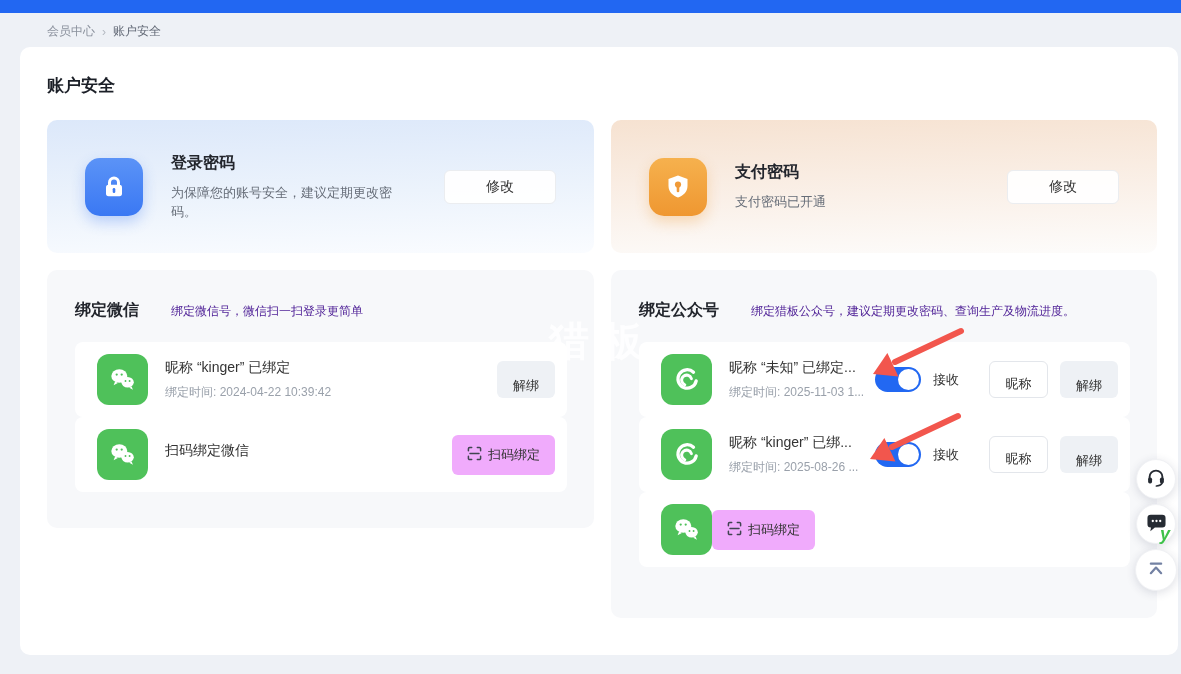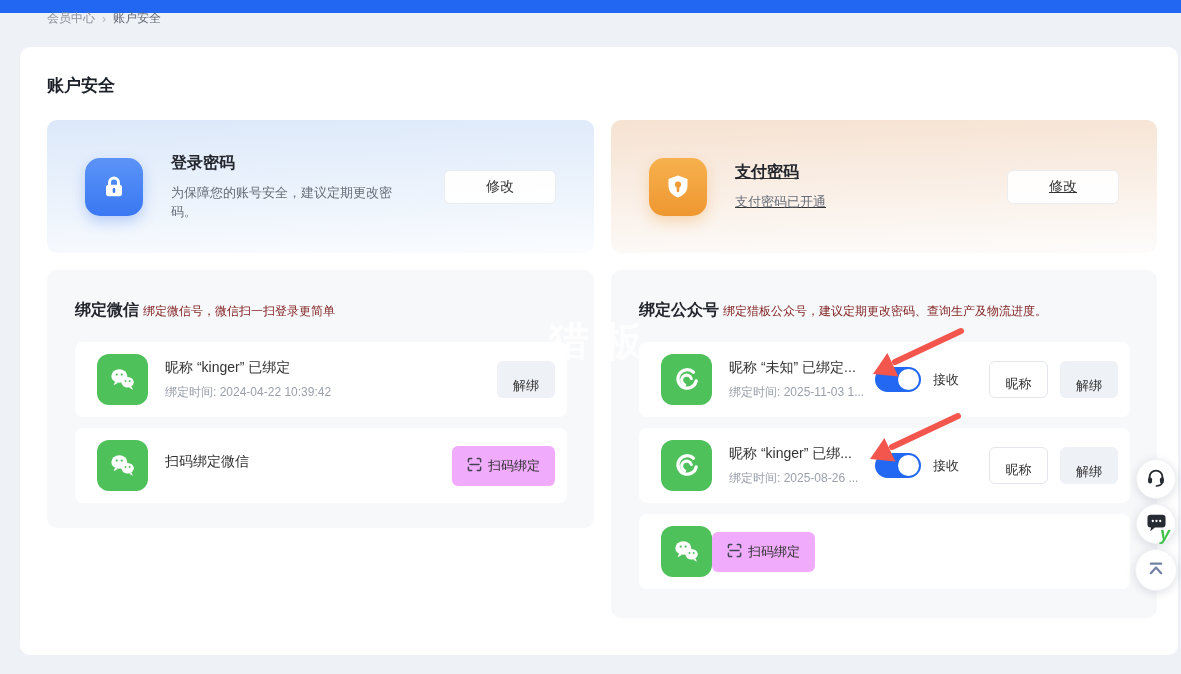--- a/index.html
+++ b/index.html
@@ -4,47 +4,47 @@
 <style>
   * { margin:0; padding:0; box-sizing:border-box; }
   html,body { width:1181px; height:674px; overflow:hidden; }
   body {
     font-family:"Liberation Sans", sans-serif;
     background:#eef1f6;
     position:relative;
     color:#333;
   }
   .topbar { position:absolute; left:0; top:0; width:1181px; height:13px; background:#2267f2; }
-  .breadcrumb { position:absolute; left:47px; top:10px; font-size:12px; color:#8a909c; display:flex; gap:7px; align-items:center; }
+  .breadcrumb { position:absolute; left:47px; top:23px; font-size:12px; color:#8a909c; display:flex; gap:7px; align-items:center; }
   .breadcrumb .sep { color:#b4b9c2; }
   .breadcrumb .current { color:#5f6673; }
 
   .panel { position:absolute; left:20px; top:47px; width:1158px; height:608px; background:#ffffff; border-radius:10px; }
   .page-title { position:absolute; left:27px; top:27px; font-size:17px; font-weight:700; color:#1b1f27; }
 
   
   .pwd-card { position:absolute; height:133px; border-radius:10px; display:flex; align-items:center; padding:0 38px; }
   .pwd-card.login { left:27px; top:73px; width:547px; background:linear-gradient(178deg,#dce8fa 0%,#ecf3fc 55%,#fafcff 100%); }
-  .pwd-card.pay   { left:591px; top:73px; width:546px; background:linear-gradient(178deg,#f6e2d1 0%,#faf0e8 55%,#fdfcfb 100%);text-decoration:underline; }
+  .pwd-card.pay   { left:591px; top:73px; width:546px; background:linear-gradient(178deg,#f6e2d1 0%,#faf0e8 55%,#fdfcfb 100%); }
   .pwd-icon { width:58px; height:58px; border-radius:15px; flex:0 0 auto; display:flex; align-items:center; justify-content:center; }
   .pwd-icon.blue   { background:linear-gradient(180deg,#5b93f7,#3a78f3); box-shadow:0 6px 14px rgba(58,120,243,.3); }
   .pwd-icon.orange { background:linear-gradient(180deg,#f6b14e,#ef9731); box-shadow:0 6px 14px rgba(239,151,49,.3); }
   .pwd-text { margin-left:28px; flex:1; }
   .pwd-title { font-size:16px; font-weight:700; color:#23262d; margin-bottom:9px; }
   .pwd-desc  { font-size:13px; line-height:19px; color:#666d78; max-width:238px; }
   .btn-modify { width:112px; height:34px; background:rgba(255,255,255,.92); border:1px solid #ebedf0; border-radius:6px; font-size:14px; color:#333; cursor:pointer; font-family:inherit; flex:0 0 auto; }
 
   
   .section { position:absolute; background:#f7f8fa; border-radius:10px; }
   .section.wechat   { left:27px;  top:223px; width:547px; height:258px; }
   .section.official { left:591px; top:223px; width:546px; height:348px; }
   .sec-header { padding:30px 28px 0 28px; display:flex; align-items:baseline;text-align:center; }
   .sec-title { font-size:16px; font-weight:700; color:#23262d; }
-  .sec-sub { font-size:12px; color:#7f1d1d; margin-left:4px; }
-  .rows { margin-top:21px; padding:0 27px 0 28px; display:flex; flex-direction:column; gap:11px; }
+  .sec-sub { font-size:12px; color:#4c1d95; margin-left:32px; }
+  .rows { margin-top:21px; padding:0 27px 0 28px; display:flex; flex-direction:column; }
   .row { background:#fff; border-radius:8px; height:75px; display:flex; align-items:center; padding:0 12px 0 22px; }
   .row-icon { width:51px; height:51px; border-radius:12px; background:#4fc15a; flex:0 0 auto; display:flex; align-items:center; justify-content:center; }
   .row-text { margin-left:17px; flex:1; min-width:0; }
   .row-title { font-size:14px; color:#333; margin-bottom:7px; white-space:nowrap; }
   .row-time  { font-size:12px; color:#9aa1ab; white-space:nowrap; }
   .btn-gray { height:37px; min-width:58px; padding:16px 14px; background:#eef1f5; border:none; border-radius:6px; font-size:13px; color:#333; cursor:pointer; font-family:inherit; }
   .btn-outline { height:37px; min-width:59px; padding:13px 14px; background:#fff; border:1px solid #e3e6eb; border-radius:6px; font-size:13px; color:#333; cursor:pointer; font-family:inherit; }
   .btn-scan { height:40px; padding:0 15px; background:#f0abfc; border:none; border-radius:6px; font-size:13px; color:#333; cursor:pointer; font-family:inherit; display:flex; align-items:center; gap:6px; }
   .toggle { width:46px; height:25px; border-radius:13px; background:#2268f2; position:relative; cursor:pointer; flex:0 0 auto; }
   .toggle .knob { position:absolute; right:2px; top:2px; width:21px; height:21px; border-radius:50%; background:#fff; }

